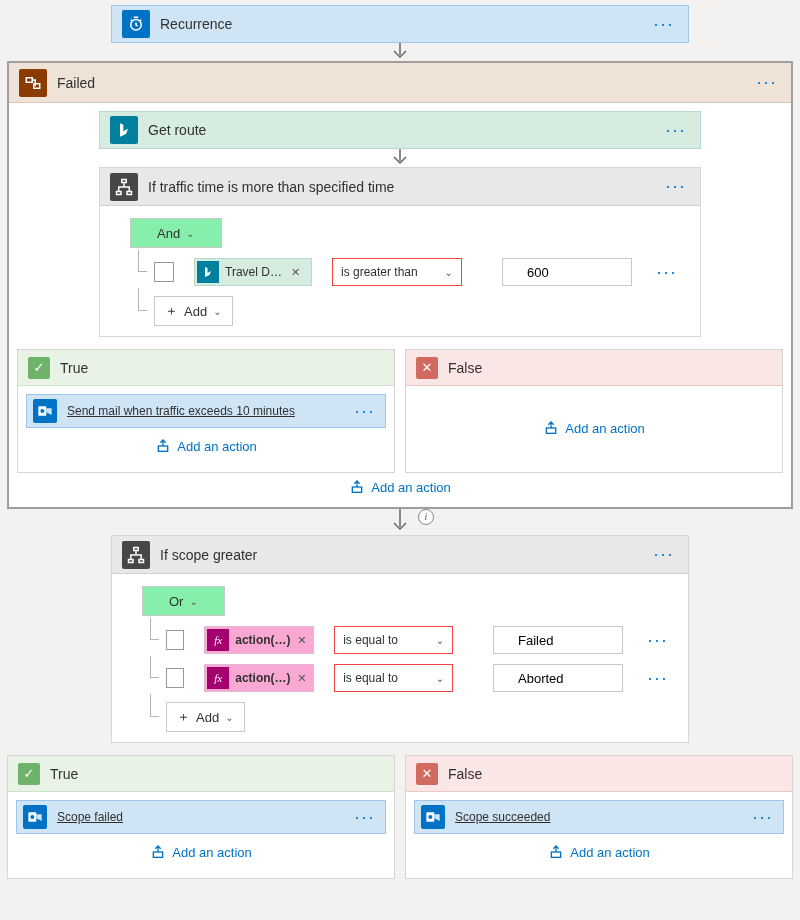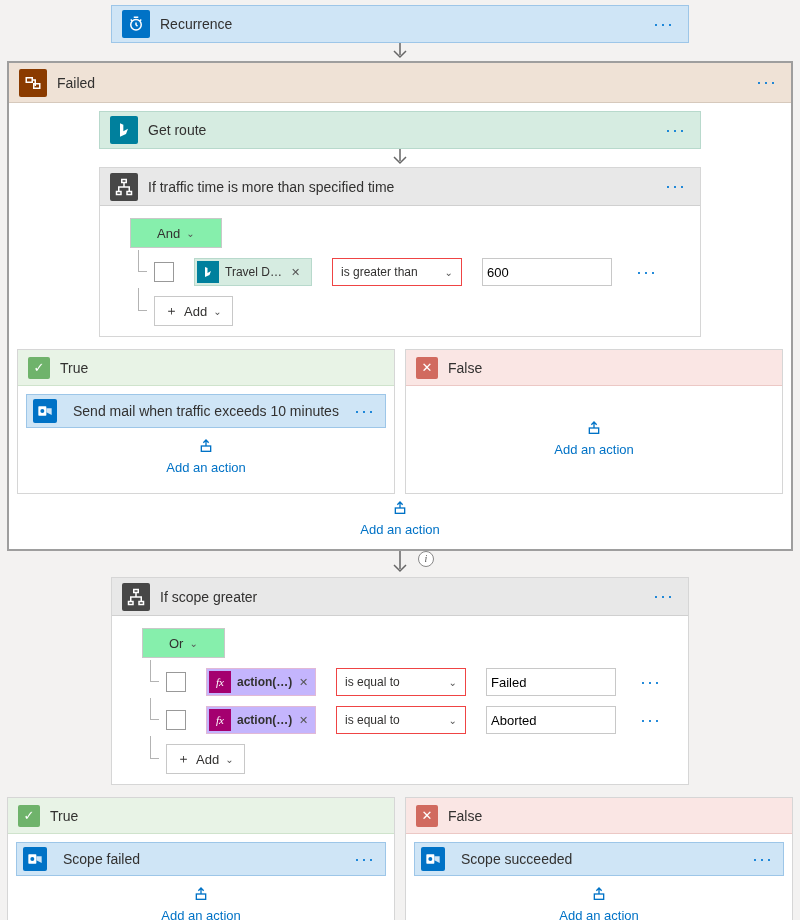--- a/index.html
+++ b/index.html
@@ -90,32 +90,32 @@
     display: inline-flex; align-items: center; gap: 6px;
     height: 28px; padding: 0 6px 0 2px;
     border: 1px solid #c8c8c8; background: #fff;
     min-width: 118px;
   }
   .token-icon { width: 22px; height: 22px; background: #00809d; display:flex;align-items:center;justify-content:center; }
   .token-fx { background: #a4006f; color: #fff; font-style: italic; font-size: 11px; font-family: Georgia, serif; }
   .token-label { flex:1; font-size: 12px; white-space: nowrap; overflow: hidden; text-overflow: ellipsis; max-width: 60px; }
   .token-x { color: #555; cursor: pointer; font-size: 11px; }
   .token.travel { background: #d6ece1; border-color: #b8d9cc; }
-  .token.fx { background: #c4b5fd; border-color: #e1b8d6; min-width: 110px; }
+  .token.fx { background: #f9a8d4; border-color: #e1b8d6; min-width: 110px; }
   .token.fx .token-label { max-width: 56px; font-weight: bold; }
 
   .op-select {
     display: inline-flex; align-items: center; justify-content: space-between;
     height: 28px; width: 130px; padding: 0 8px;
     border: 1px solid #ef4444; background: #fff;
     font-size: 12px; cursor: pointer;
   }
   .val-input {
-    height: 28px; width: 130px; padding: 0 4px;
-    border: 1px solid #c8c8c8; font-size: 13px;
+    height: 28px; width: 130px; padding: 0 24px;
+    border: 1px solid #c8c8c8; font-size: 13px; margin-left: 20px;
   }
 
   .add-row { margin-top: 10px; padding-left: 24px; position: relative; }
   .add-row::before {
     content: "";
     position: absolute;
     left: 8px; top: -8px; bottom: 50%;
     width: 8px;
     border-left: 1px solid #b3b3b3;
     border-bottom: 1px solid #b3b3b3;
@@ -153,26 +153,26 @@
 
   .branch-body { padding: 8px 8px 14px 8px; }
 
   .action-card {
     display: flex; align-items: center;
     height: 34px; padding: 0 6px;
     background: #cfe5f6; border: 1px solid #9dc6e8;
     margin-bottom: 6px;
   }
   .action-card .icon-box { width: 24px; height: 24px; background: #0072c6; }
-  .action-card .card-title { font-size: 14px; padding-left: 16px; }
+  .action-card .card-title { font-size: 12px; padding-left: 10px; text-decoration: underline; }
 
   .add-action-link {
     display: flex; align-items: center; justify-content: center;
     gap: 6px; color: #0072c6; cursor: pointer;
-    padding: 4px 0; font-size: 13px; flex-direction: column;
+    padding: 4px 0; font-size: 13px;
   }
   .add-action-center { padding: 6px 0; }
 
   .info-badge {
     position: absolute;
     left: calc(50% + 18px);
     top: 0;
     width: 16px; height: 16px;
     border: 1px solid #888; border-radius: 50%;
     font-size: 10px; color: #555;

